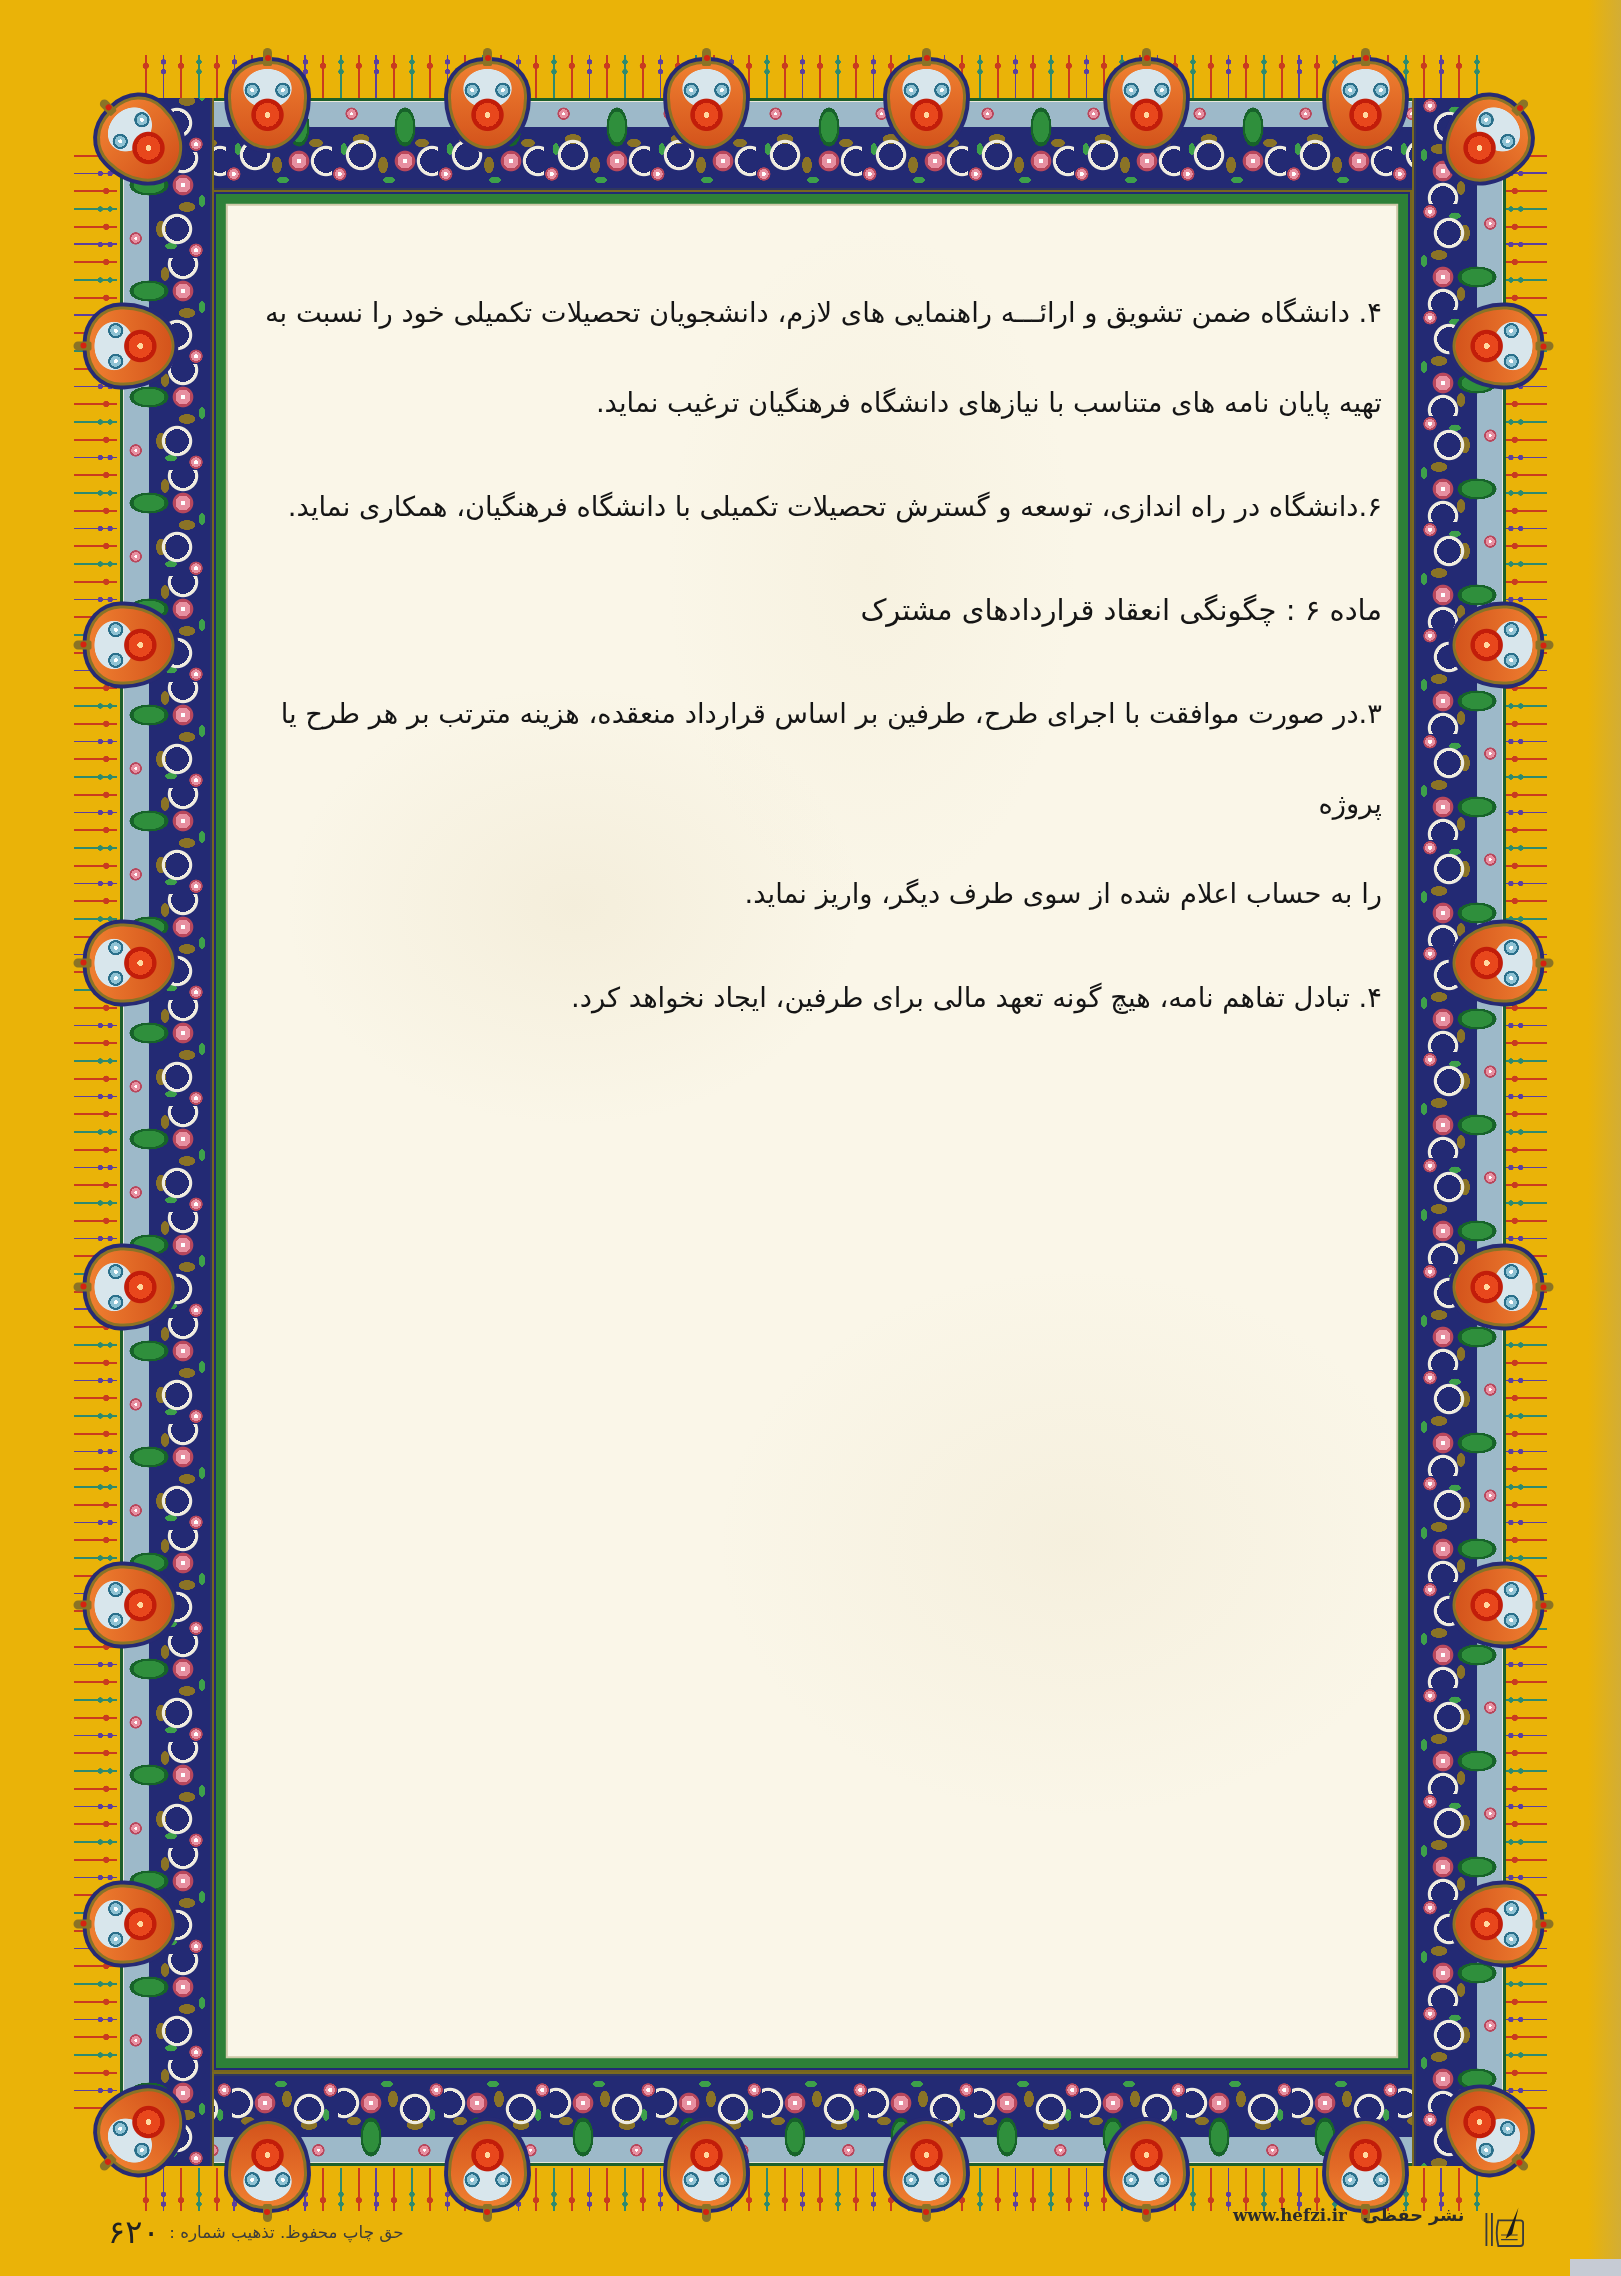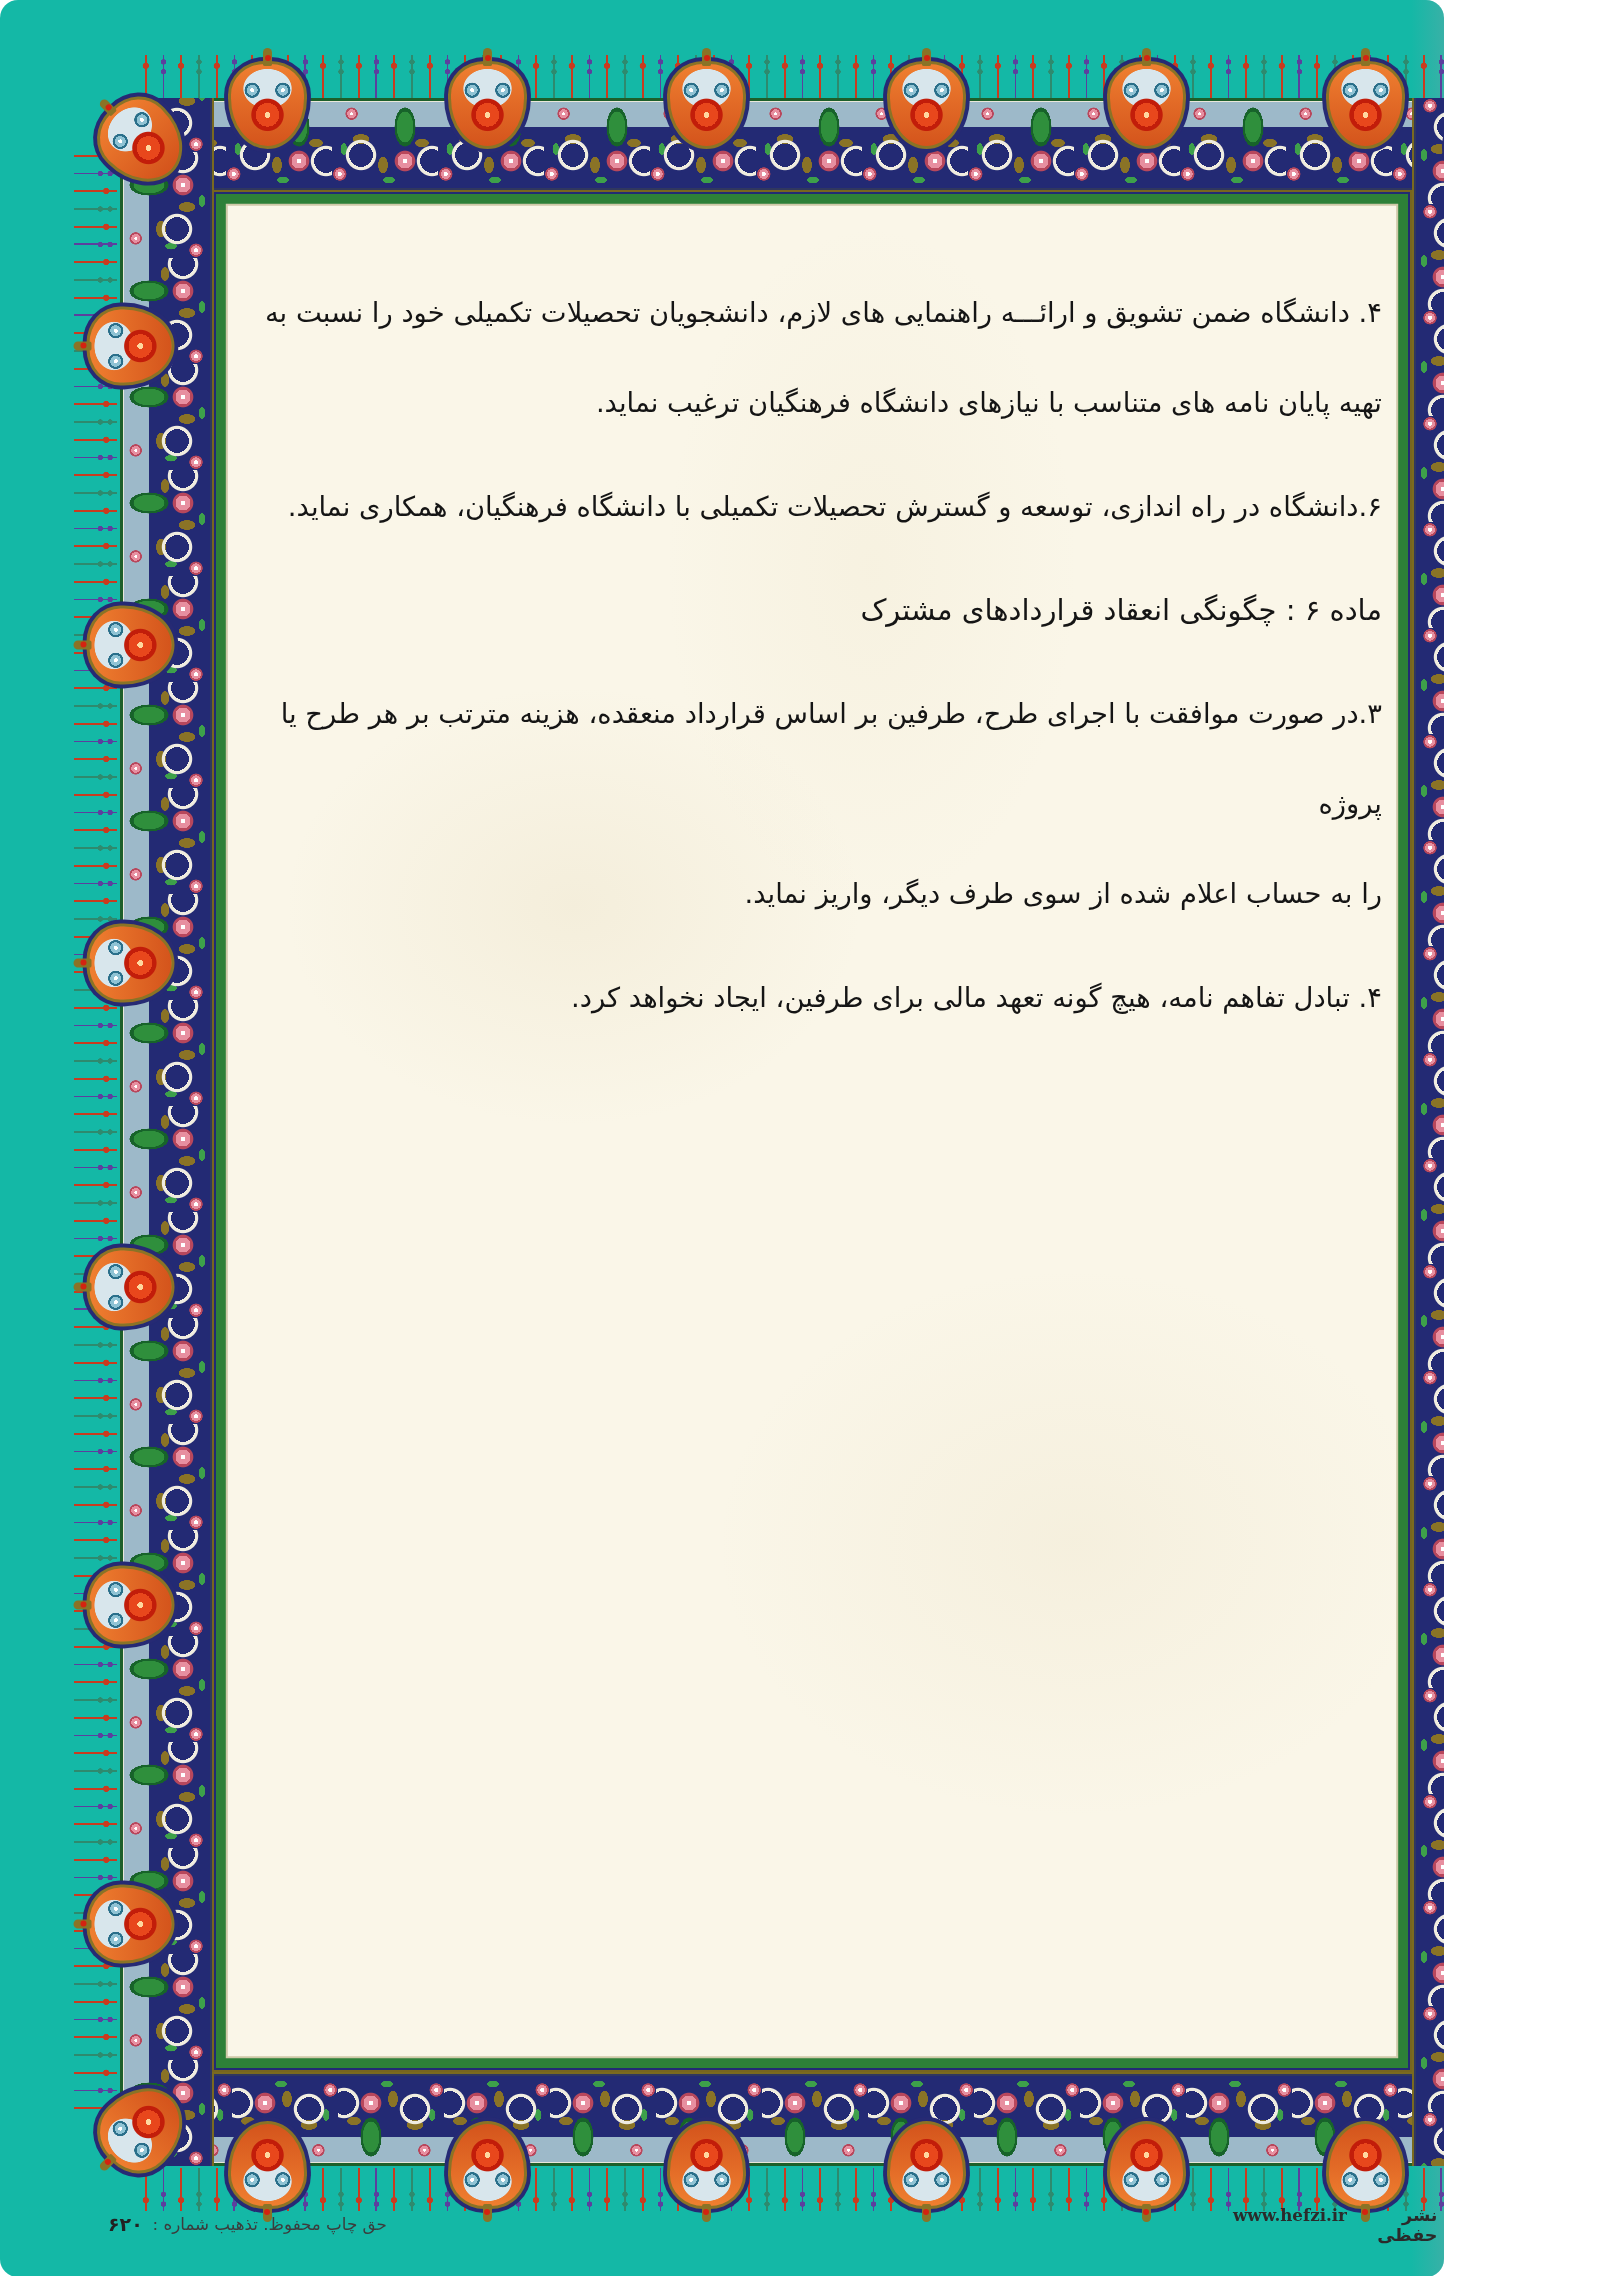--- a/index.html
+++ b/index.html
@@ -1,17 +1,17 @@
 <!DOCTYPE html>
 <html lang="fa"><head>
 <meta charset="utf-8">
 <style>
   html,body{margin:0;padding:0;}
   body{background:#ffffff;font-family:"DejaVu Sans",sans-serif;}
-  .page{position:relative;width:1444px;height:2277px;background:#14b8a6;overflow:hidden;border-radius:18px;}
+  .page{position:relative;width:1621px;height:2277px;background:#eab308;overflow:hidden;}
 
   
   .scan-right{position:absolute;right:0;top:0;width:33px;height:100%;
     background:linear-gradient(to right,rgba(0,0,0,0),rgba(150,158,170,.28));}
   .scan-box{position:absolute;left:1570px;top:2259px;width:51px;height:17.6px;background:#c6cbd4;}
 
   
   .ticks{position:absolute;}
   .ticks-h{height:43px;
     background-image:
@@ -101,21 +101,21 @@
 
   
   .text-block{position:absolute;left:232px;top:268px;width:1150px;direction:rtl;
     color:#151515;font-size:27.4px;line-height:90px;text-align:right;}
   .text-block p{margin:0 0 13.7px 0;white-space:pre-line;}
   .text-block h2{margin:0 0 13.7px 0;font-size:29px;font-weight:normal;line-height:90px;white-space:pre-line;}
 
   
   .footer-left{position:absolute;left:108px;top:2213px;direction:rtl;color:#3c3c3c;
     font-size:16.7px;display:flex;align-items:center;gap:9.8px;}
-  .footer-left .num{font-size:19px;font-weight:bold;color:#222;}
+  .footer-left .num{font-size:32px;font-weight:normal;color:#222;}
   .footer-right{position:absolute;left:1233px;top:2205px;display:flex;gap:15.7px;}
   .footer-url{font-family:"DejaVu Serif",serif;font-weight:bold;font-size:16.7px;color:#2b2b2b;}
   .footer-pub{direction:rtl;font-size:17.6px;font-weight:bold;color:#2b2b2b;}
 </style>
 </head>
 <body>
 
 <div class="page">
 
   <div class="scan-right"></div>

